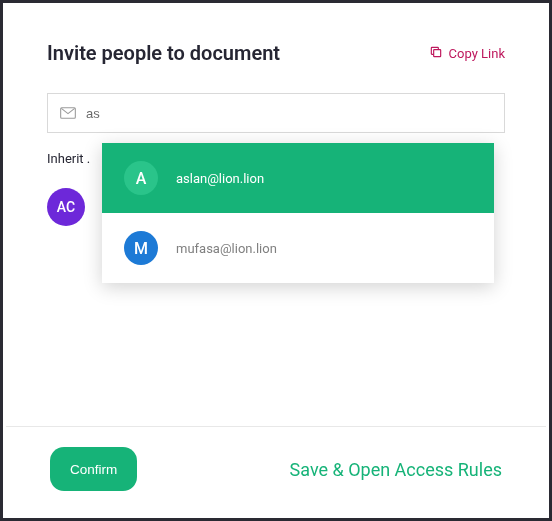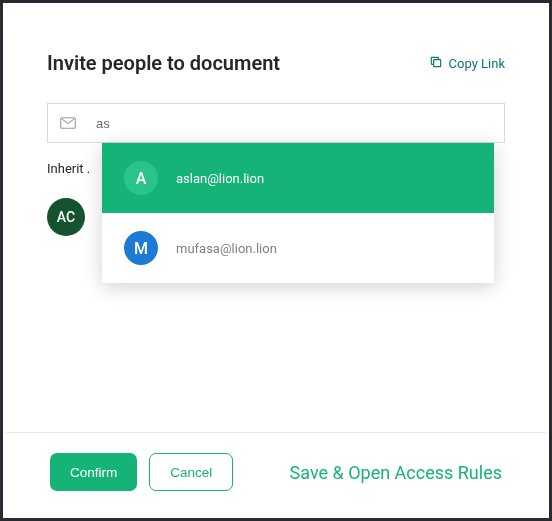--- a/index.html
+++ b/index.html
@@ -5,50 +5,50 @@
   * { box-sizing: border-box; margin: 0; padding: 0; }
   html, body { width: 552px; height: 521px; }
   body {
     font-family: -apple-system, BlinkMacSystemFont, "Segoe UI", Roboto, Helvetica, Arial, sans-serif;
     background: #fff;
     border: 3px solid #2a2a33;
     position: relative;
     color: #262633;
   }
   .content {
-    padding: 48px 44px 0 44px;
+    padding: 38px 44px 0 44px;
   }
   .header-row {
     display: flex;
     justify-content: space-between;
     align-items: center;
     margin-bottom: 28px;
   }
   .title {
     font-size: 20px;
     font-weight: 600;
     color: #262633;
   }
   .copy-link {
     display: flex;
     align-items: center;
     gap: 6px;
-    color: #0f766e;
+    color: #be185d;
     font-size: 13px;
     cursor: pointer;
   }
   .copy-link svg { width: 14px; height: 14px; }
 
   .input-wrap {
     border: 1px solid #d9d9d9;
     height: 40px;
     display: flex;
     align-items: center;
     padding: 0 12px;
-    gap: 20px;
+    gap: 10px;
     position: relative;
   }
   .mail-icon { color: #9a9a9a; display:flex; align-items:center; }
   .mail-icon svg { width: 16px; height: 12px; }
   .email-input {
     border: none;
     outline: none;
     font-size: 13px;
     color: #6a6a6a;
     flex: 1;
@@ -60,21 +60,21 @@
     font-size: 13px;
     color: #262633;
   }
 
   .avatar-row {
     margin-top: 22px;
   }
   .user-avatar {
     width: 38px; height: 38px;
     border-radius: 50%;
-    background: #14532d;
+    background: #6d28d9;
     color: #fff;
     display: flex;
     align-items: center;
     justify-content: center;
     font-size: 14px;
     font-weight: 500;
   }
 
   
   .dropdown {
@@ -117,23 +117,23 @@
     position: absolute;
     left: 3px; right: 3px; bottom: 3px;
     border-top: 1px solid #e8e8e8;
     padding: 20px 44px 24px 44px;
     display: flex;
     align-items: center;
     justify-content: space-between;
   }
   .footer-left { display: flex; gap: 12px; }
   .btn {
-    height: 38px;
+    height: 44px;
     padding: 0 20px;
-    border-radius: 7px;
+    border-radius: 14px;
     font-size: 13.5px;
     font-weight: 500;
     cursor: pointer;
     border: none;
     display: flex;
     align-items: center;
   }
   .btn-primary { background: #16b378; color: #fff; }
   .btn-secondary { background: #fff; color: #16b378; border: 1px solid #16b378; }
   .save-link {
@@ -183,16 +183,15 @@
   </div>
   <div class="dd-item">
     <div class="dd-avatar">M</div>
     <div>mufasa@lion.lion</div>
   </div>
 </div>
 
 <div class="footer">
   <div class="footer-left">
     <button class="btn btn-primary">Confirm</button>
-    <button class="btn btn-secondary">Cancel</button>
   </div>
   <div class="save-link">Save &amp; Open Access Rules</div>
 </div>
 
 </body></html>

